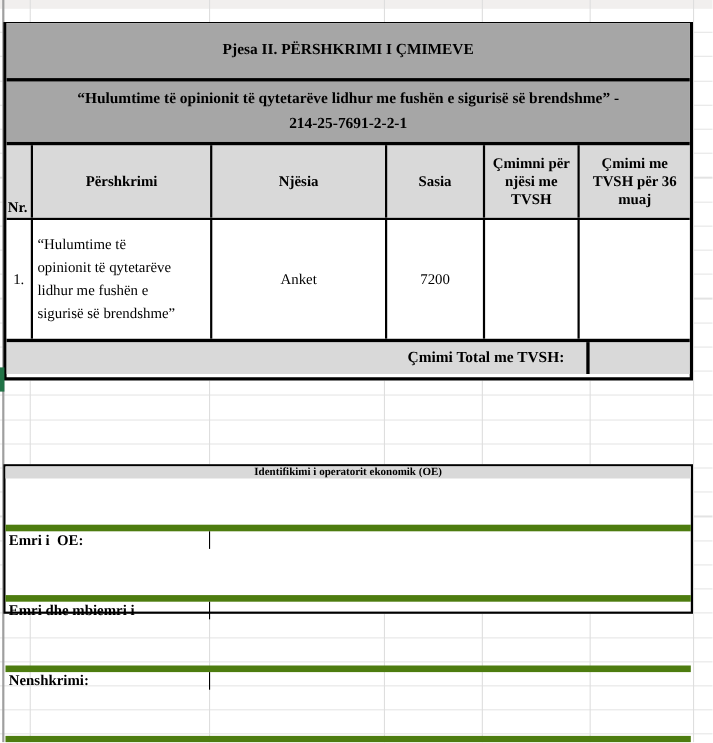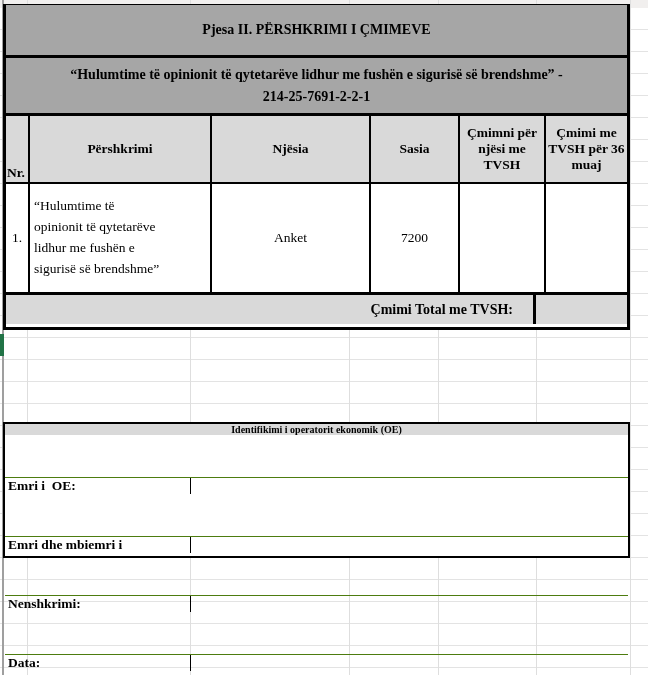--- a/index.html
+++ b/index.html
@@ -31,21 +31,21 @@
     position:absolute;left:0;top:0;width:648px;height:8px;
     background:#f1efee;z-index:0;
   }
   .green-marker{
     position:absolute;left:0;top:334px;width:4px;height:22px;
     background:#217346;z-index:3;
   }
 
   
   .price-table{
-    position:absolute;left:3px;top:4px;width:627px;height:326px;
+    position:absolute;left:3px;top:20px;width:627px;height:326px;
     border:3px solid #000;border-top-width:1px;
     box-sizing:border-box;background:#fff;z-index:2;
     display:flex;flex-direction:column;
   }
   .tt-title{
     height:50px;background:#a6a6a6;
     display:flex;align-items:center;justify-content:center;
     font-weight:bold;font-size:14px;
   }
   .tt-subtitle{
@@ -64,21 +64,21 @@
   }
   .total-row{
     height:32px;border-top:3px solid #000;background:#d9d9d9;
     display:flex;box-sizing:border-box;
   }
   .c{box-sizing:border-box;border-right:2px solid #000;display:flex;
      align-items:center;justify-content:center;text-align:center;
      font-size:13.5px;overflow:hidden;}
   .c:last-child{border-right:none;}
   .w-nr{width:24px;}
-  .w-desc{width:182px;}
+  .w-desc{width:163px;}
   .w-unit{width:159px;}
   .w-qty{width:89px;}
   .w-p1{width:86px;}
   .w-p2{flex:1;}
   .hdr-row .c{font-weight:bold;padding:2px;}
   .cell-nr-hdr{align-items:flex-end !important;justify-content:flex-start !important;text-align:left;padding:0 1px 1px 1px !important;}
   .cell-desc{justify-content:flex-start;text-align:left;padding:0 2px 2px 4px;
              white-space:pre-line;line-height:21px;align-items:center;}
   .total-merged{flex:1;display:flex;align-items:center;justify-content:flex-end;
                 font-weight:bold;font-size:14px;padding-right:20px;box-sizing:border-box;}
@@ -89,21 +89,21 @@
     position:absolute;left:3px;top:422px;width:627px;height:136px;
     border:2px solid #000;box-sizing:border-box;background:#fff;z-index:2;
     display:flex;flex-direction:column;
   }
   .oe-header{
     height:21px;background:#d9d9d9;
     display:flex;align-items:center;justify-content:center;
     font-weight:bold;font-size:10px;
   }
   .oe-row{
-    flex:1;border-top:1px solid #4d7c0f;display:flex;box-sizing:border-box;margin-top:42px;
+    flex:1;border-top:6px solid #4d7c0f;display:flex;box-sizing:border-box;margin-top:42px;
   }
   .oe-label{
     width:186px;border-right:1px solid #000;box-sizing:border-box;
     display:flex;align-items:center;font-weight:bold;font-size:13.5px;
     padding-left:3px;white-space:pre-wrap;
   }
   .oe-value{flex:1;font-size:13.5px;display:flex;align-items:center;padding-left:4px;}
 </style>
 </head>
 <body>

